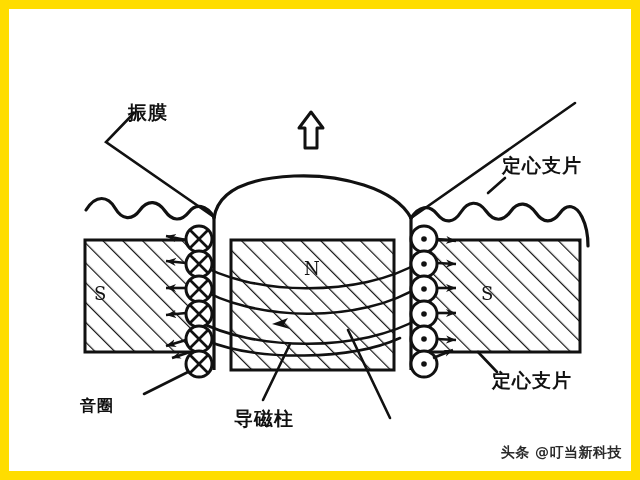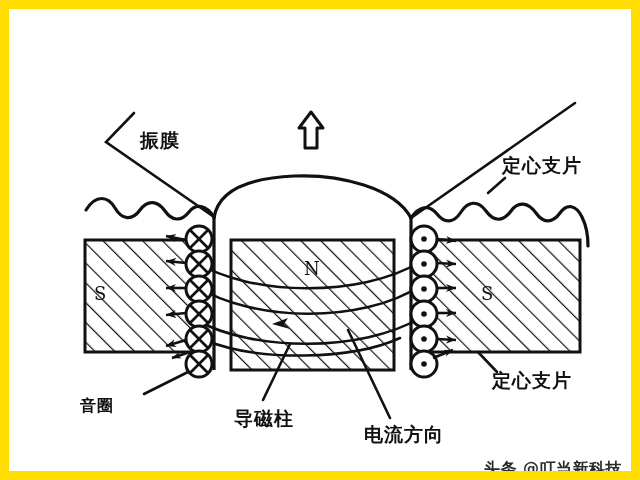--- a/index.html
+++ b/index.html
@@ -38,38 +38,38 @@
   }
   .lbl {
     position: absolute;
     font-family: "DejaVu Sans", "Liberation Sans", sans-serif;
     font-weight: 700;
     color: #111111;
     white-space: nowrap;
     letter-spacing: 1px;
     z-index: 3;
   }
-  #lbl-diaphragm      { left: 140px; top: 100px;  font-size: 19px; margin-top: 28px; }
+  #lbl-diaphragm      { left: 128px; top: 100px;  font-size: 19px; }
   #lbl-motion-dir     { left: 340px; top: 84px;   font-size: 19px; }
   #lbl-spider         { left: 502px; top: 153px;  font-size: 19px; }
   #lbl-voicecoil      { left: 80px;  top: 396px;  font-size: 16px; }
   #lbl-polepiece      { left: 234px; top: 406px;  font-size: 19px; }
   #lbl-currentdir     { left: 364px; top: 422px;  font-size: 19px; }
   #lbl-topplate       { left: 492px; top: 368px;  font-size: 19px; }
   #lbl-pole-n         { left: 304px; top: 258px;  font-size: 18px; font-weight: 400;
                         font-family: "DejaVu Serif", "Liberation Serif", serif; }
   #lbl-pole-s-left    { left: 94px;  top: 283px;  font-size: 18px; font-weight: 400;
                         font-family: "DejaVu Serif", "Liberation Serif", serif; }
   #lbl-pole-s-right   { left: 481px; top: 283px;  font-size: 18px; font-weight: 400;
                         font-family: "DejaVu Serif", "Liberation Serif", serif; }
   #watermark {
     position: absolute;
     right: 18px;
-    bottom: 0;
-    font-size: 16px;
+    bottom: 18px;
+    font-size: 14px;
     font-weight: 700;
     color: #2b2b2b;
     letter-spacing: 0.5px;
     z-index: 4;
     white-space: nowrap;
     margin-top: 8px;
   }
 </style>
 </head>
 <body>
@@ -251,21 +251,20 @@
 
   <div class="lbl" id="lbl-diaphragm">振膜</div>
 
 
   <div class="lbl" id="lbl-spider">定心支片</div>
 
   <div class="lbl" id="lbl-voicecoil">音圈</div>
 
   <div class="lbl" id="lbl-polepiece">导磁柱</div>
 
-  <div class="lbl" id="lbl-currentdir">电流方向</div>
 
   <div class="lbl" id="lbl-topplate">定心支片</div>
 
   <div class="lbl" id="lbl-pole-n">N</div>
 
   <div class="lbl" id="lbl-pole-s-left">S</div>
 
   <div class="lbl" id="lbl-pole-s-right">S</div>
 
   <div id="watermark">头条 @叮当新科技</div>

